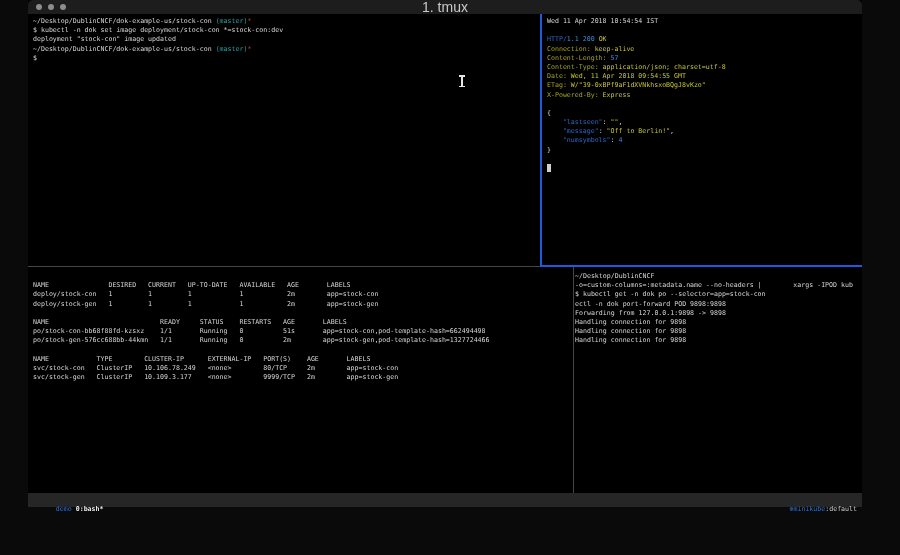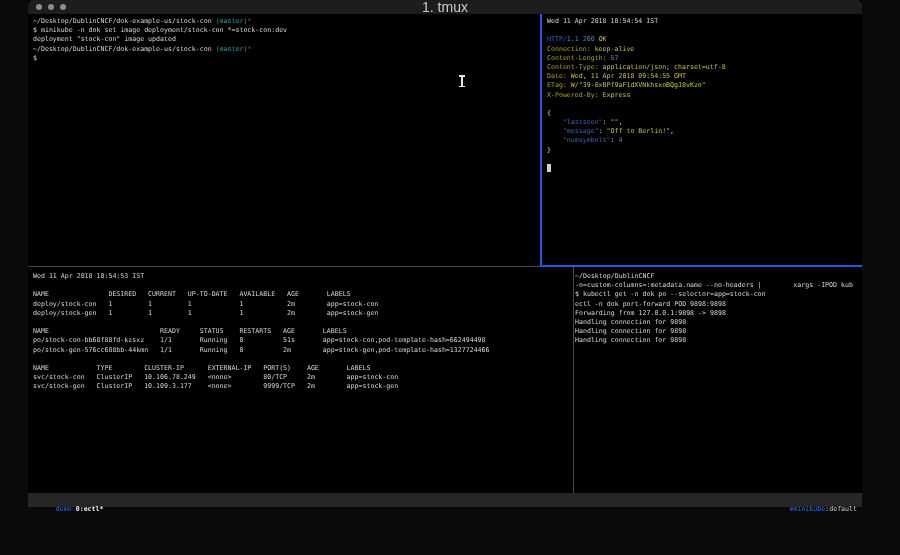--- a/index.html
+++ b/index.html
@@ -63,21 +63,21 @@
     <div class="dots">
       <span class="dot"></span>
       <span class="dot"></span>
       <span class="dot"></span>
     </div>
     <div class="tb-title">1. tmux</div>
   </div>
 
   <div class="pane pane-tl">
       <div class="tline"><span class="c-fg">~/Desktop/DublinCNCF/dok-example-us/stock-con </span><span class="c-cyan">(master)</span><span class="c-red">*</span></div>
-      <div class="tline"><span class="c-fg">$ minikube -n dok set image deployment/stock-con *=stock-con:dev</span></div>
+      <div class="tline"><span class="c-fg">$ kubectl -n dok set image deployment/stock-con *=stock-con:dev</span></div>
       <div class="tline"><span class="c-fg">deployment "stock-con" image updated</span></div>
       <div class="tline"><span class="c-fg">~/Desktop/DublinCNCF/dok-example-us/stock-con </span><span class="c-cyan">(master)</span><span class="c-red">*</span></div>
       <div class="tline"><span class="c-fg">$</span></div>
     </div>
 
   <div class="pane pane-tr">
       <div class="tline"><span class="c-fg">Wed 11 Apr 2018 10:54:54 IST</span></div>
       <div class="tline"> </div>
       <div class="tline"><span class="c-blue">HTTP/</span><span class="c-ltblue">1.1 200</span><span class="c-yellow"> OK</span></div>
       <div class="tline"><span class="c-olive">Connection:</span><span class="c-yellow"> keep-alive</span></div>
@@ -90,21 +90,20 @@
       <div class="tline"><span class="c-fg">{</span></div>
       <div class="tline"><span class="c-fg">    </span><span class="c-blue">"lastseen"</span><span class="c-fg">: </span><span class="c-yellow">""</span><span class="c-fg">,</span></div>
       <div class="tline"><span class="c-fg">    </span><span class="c-blue">"message"</span><span class="c-fg">: </span><span class="c-yellow">"Off to Berlin!"</span><span class="c-fg">,</span></div>
       <div class="tline"><span class="c-fg">    </span><span class="c-blue">"numsymbols"</span><span class="c-fg">: </span><span class="c-ltblue">4</span></div>
       <div class="tline"><span class="c-fg">}</span></div>
       <div class="tline"> </div>
       <div class="tline"><span class="c-cursor"> </span></div>
     </div>
 
   <div class="pane pane-bl">
-      <div class="tline"><span class="c-fg">Wed 11 Apr 2018 10:54:53 IST</span></div>
       <div class="tline"> </div>
       <div class="tline"><span class="c-fg">NAME               DESIRED   CURRENT   UP-TO-DATE   AVAILABLE   AGE       LABELS</span></div>
       <div class="tline"><span class="c-fg">deploy/stock-con   1         1         1            1           2m        app=stock-con</span></div>
       <div class="tline"><span class="c-fg">deploy/stock-gen   1         1         1            1           2m        app=stock-gen</span></div>
       <div class="tline"> </div>
       <div class="tline"><span class="c-fg">NAME                            READY     STATUS    RESTARTS   AGE       LABELS</span></div>
       <div class="tline"><span class="c-fg">po/stock-con-bb68f88fd-kzsxz    1/1       Running   0          51s       app=stock-con,pod-template-hash=662494498</span></div>
       <div class="tline"><span class="c-fg">po/stock-gen-576cc688bb-44kmn   1/1       Running   0          2m        app=stock-gen,pod-template-hash=1327724466</span></div>
       <div class="tline"> </div>
       <div class="tline"><span class="c-fg">NAME            TYPE        CLUSTER-IP      EXTERNAL-IP   PORT(S)    AGE       LABELS</span></div>
@@ -129,20 +128,20 @@
   <div class="divider div-v-bottom"></div>
 
   <div class="ibeam">
     <div class="cap-t"></div>
       <div class="stem"></div>
       <div class="cap-b"></div>
   </div>
 
   <div class="statusbar">
     <div class="sb-left tline">
-      <span class="sb-session">demo</span><span class="c-fg"> </span><span class="sb-window">0:ectl*</span>
+      <span class="sb-session">demo</span><span class="c-fg"> </span><span class="sb-window">0:bash*</span>
     </div>
     <div class="sb-right tline">
       <span class="sb-kube-icon">⊛</span><span class="sb-kube-ctx">minikube</span><span class="sb-kube-ns">:default</span>
     </div>
   </div>
 
 </div>
 
 </body></html>

